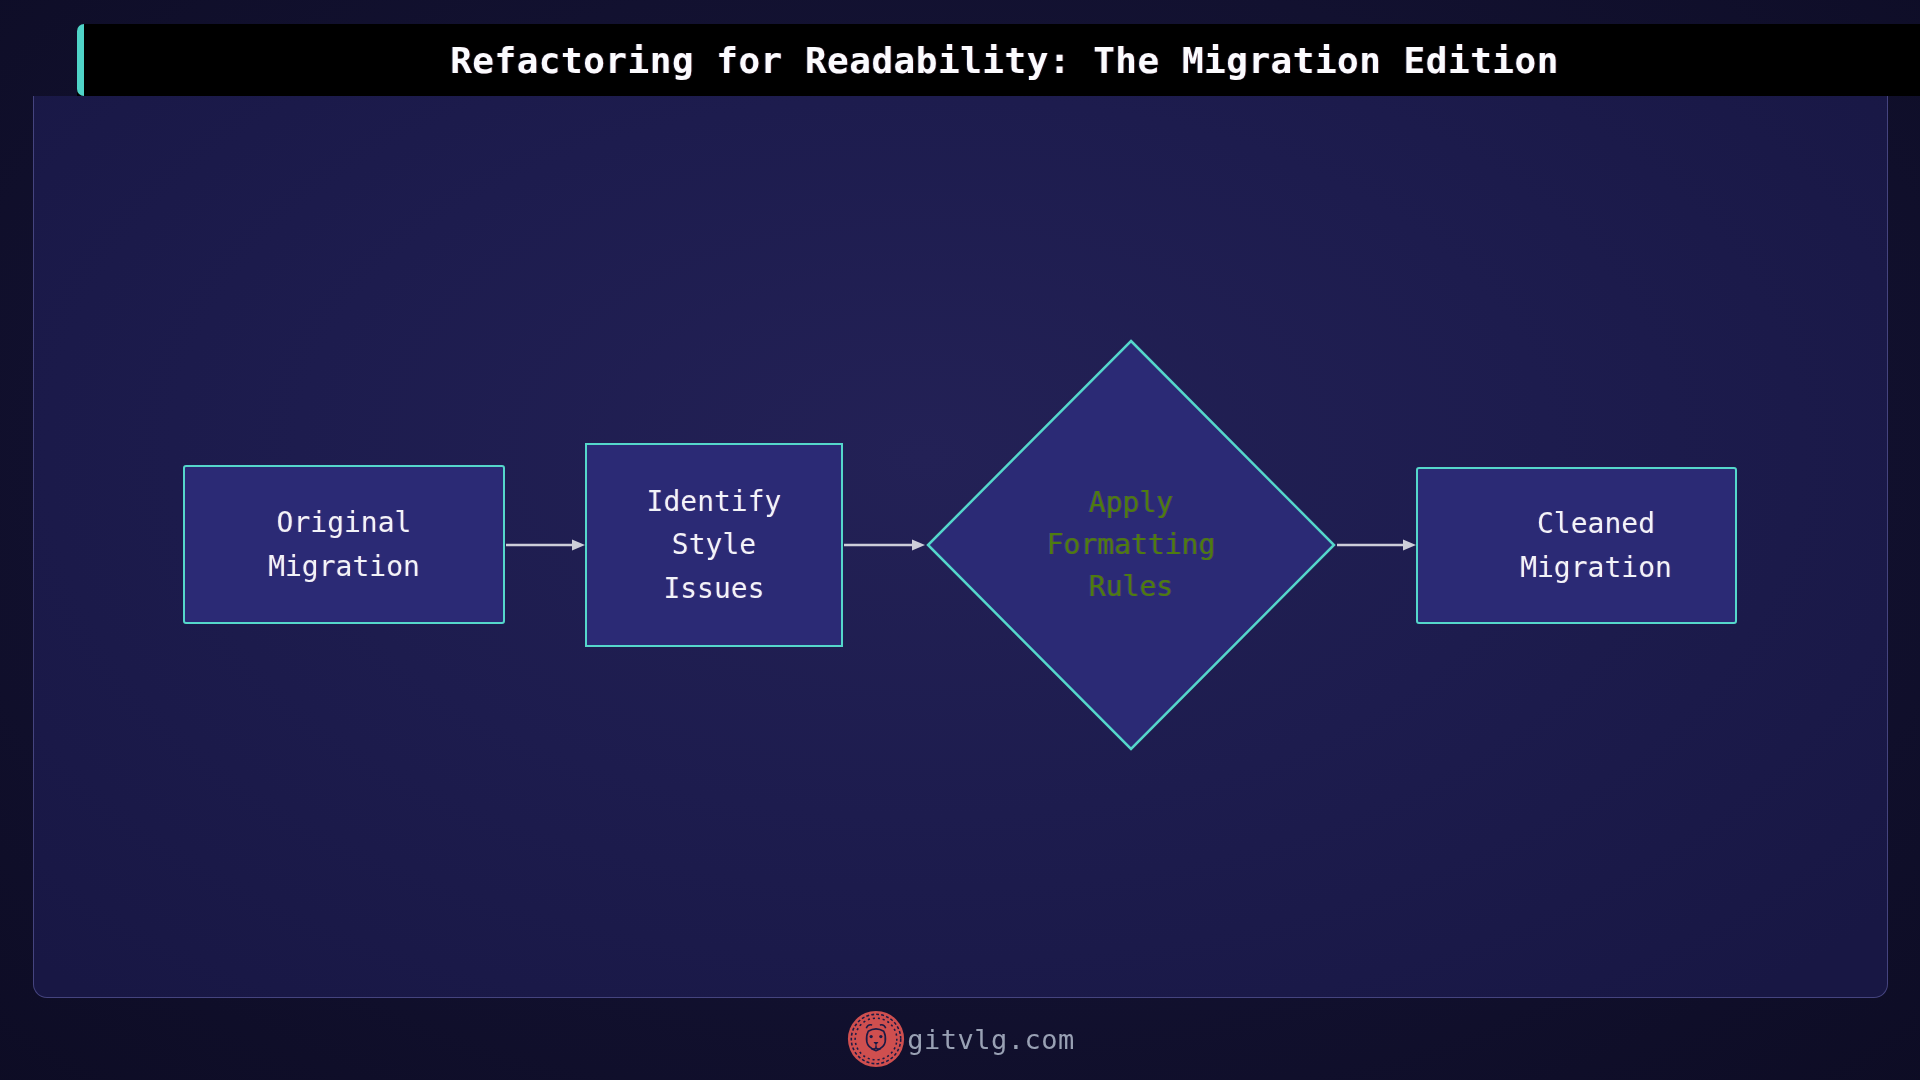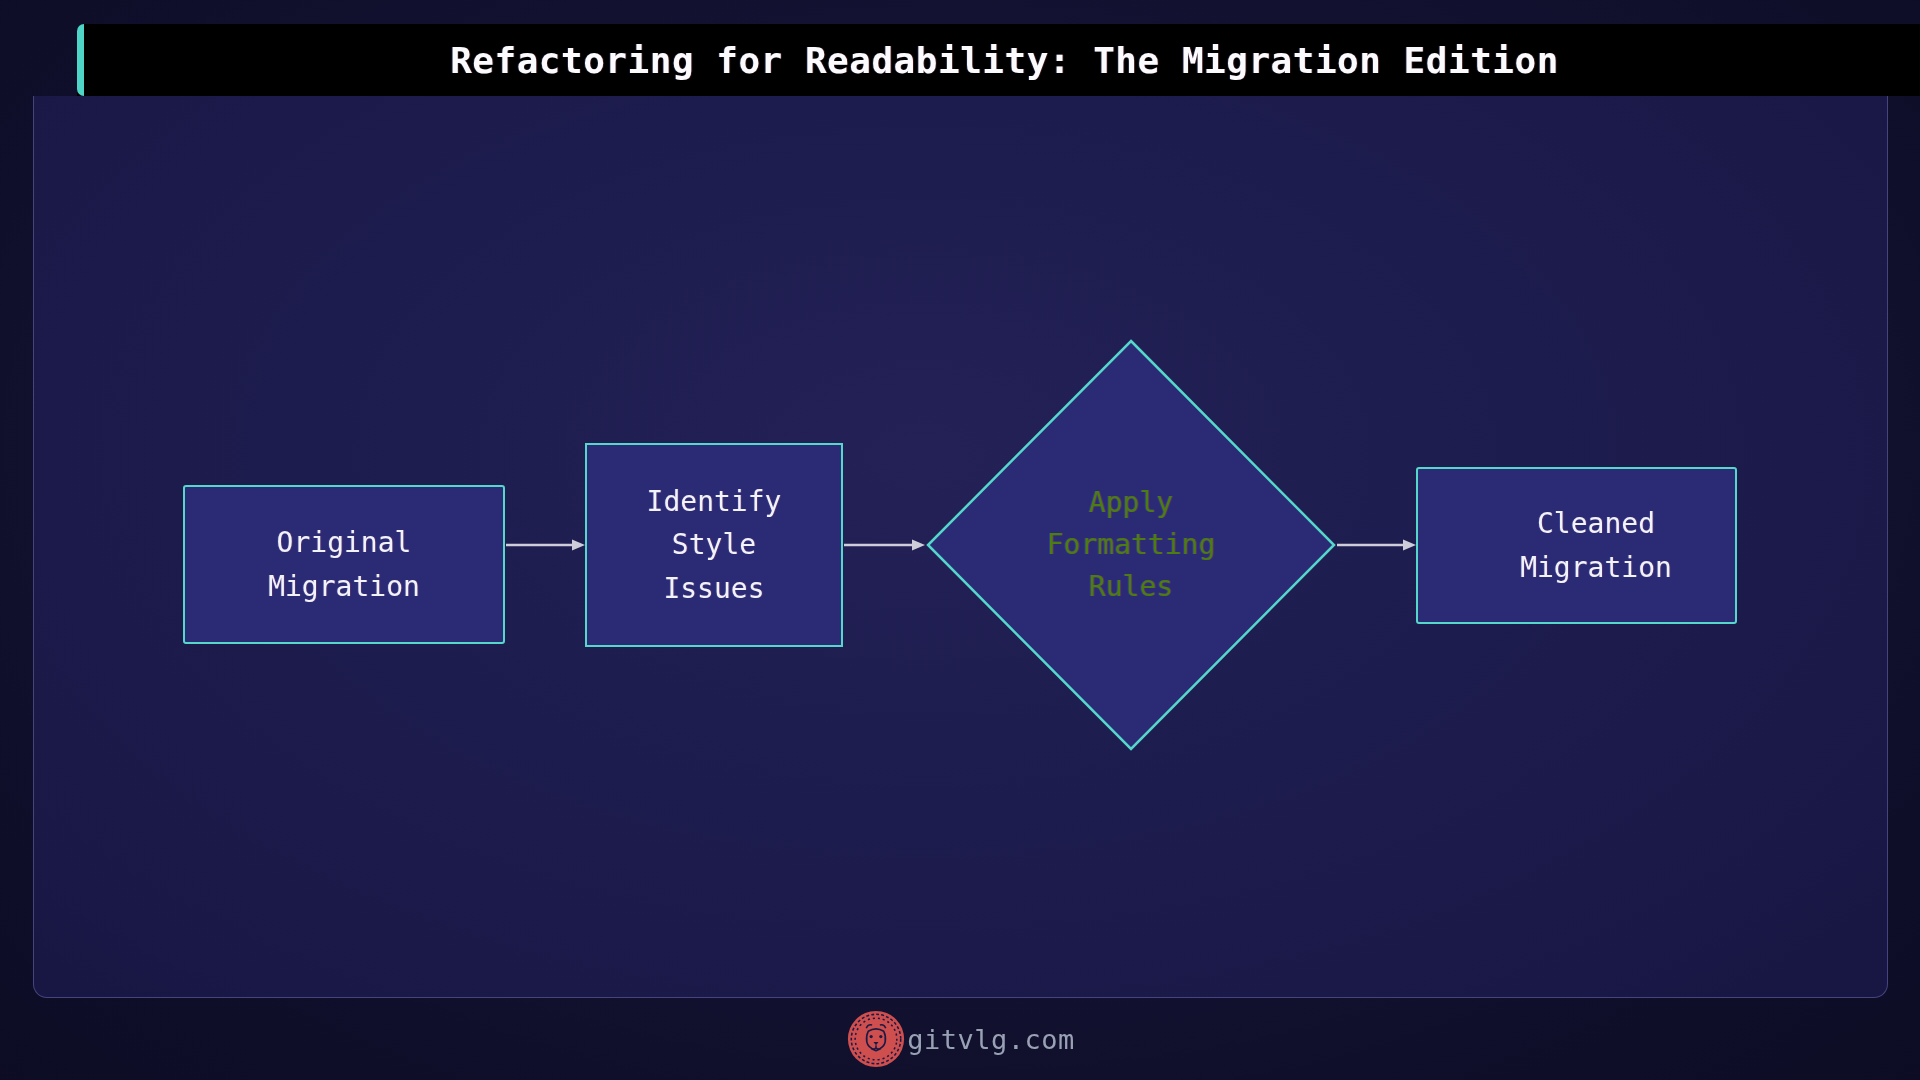--- a/index.html
+++ b/index.html
@@ -39,21 +39,21 @@
   
   .node {
     position:absolute;
     background:#2b2a75;
     border:2.5px solid #55d7cb;
     display:flex; align-items:center; justify-content:center;
     color:#f2f3f8; font-size:28px; line-height:1.55;
     text-align:center; white-space:pre-line;
     text-shadow: 1px 0 rgba(255,90,90,.20), -1px 0 rgba(90,130,255,.20);
   }
-  .node-1 { left:183px; top:465px; width:322px; height:159px; border-radius:3px;margin-top:20px; }
+  .node-1 { left:183px; top:465px; width:322px; height:159px; border-radius:3px; }
   .node-2 { left:585px; top:443px; width:258px; height:204px; border-radius:0; }
   .node-4 { left:1416px; top:467px; width:321px; height:157px; border-radius:3px;padding-left:39px; }
 
   .diamond { position:absolute; left:925px; top:338px; width:412px; height:414px; }
   .diamond svg { position:absolute; inset:0; }
   .diamond .diamond-label {
     position:absolute; inset:0;
     display:flex; align-items:center; justify-content:center;
     color:#4d7c0f; font-size:28px; line-height:1.5;
     text-align:center; white-space:pre-line;

